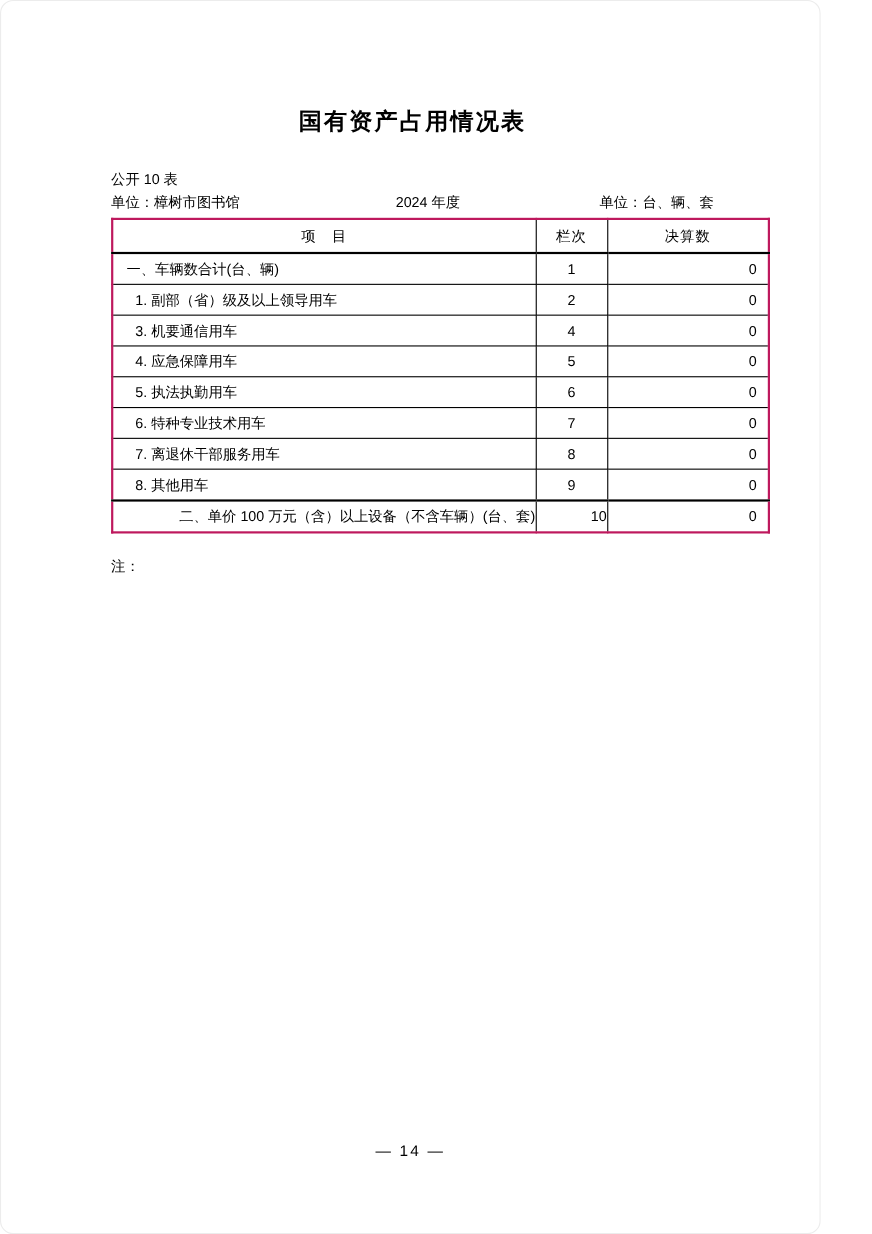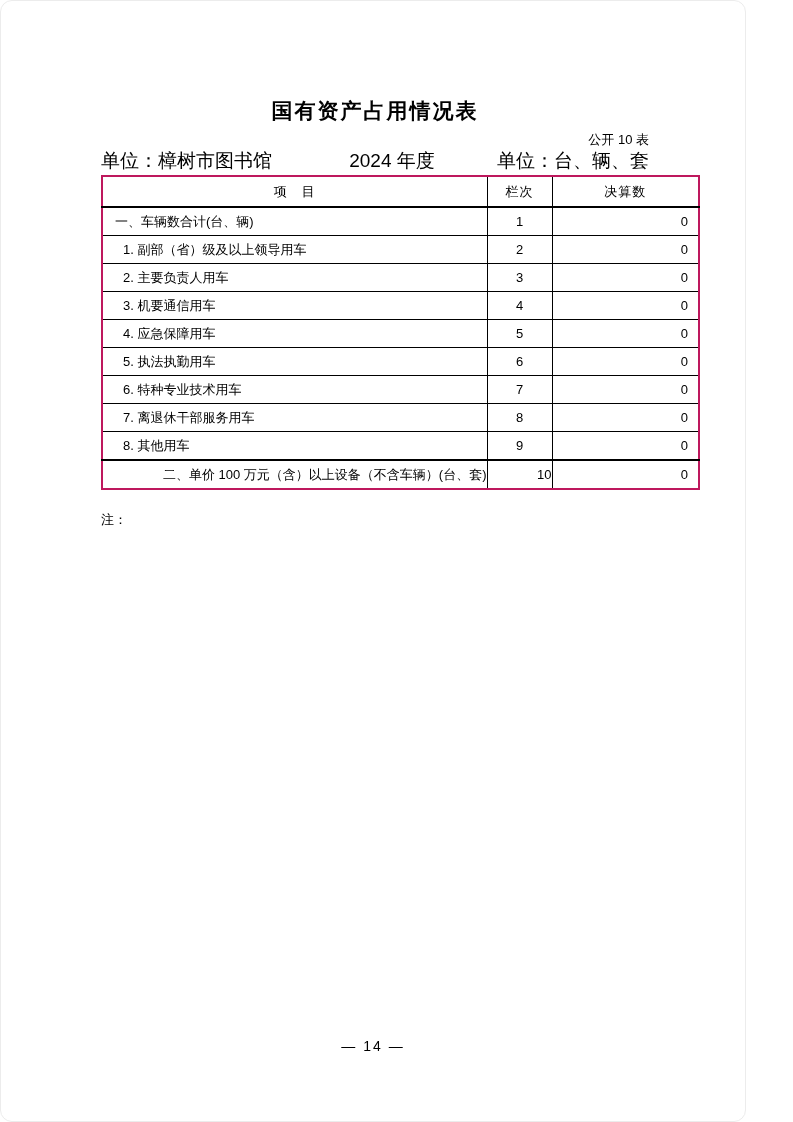--- a/index.html
+++ b/index.html
@@ -24,33 +24,33 @@
   }
   .doc-title {
     margin-top: 96px;
     text-align: center;
     font-size: 21px;
     font-weight: bold;
     letter-spacing: 2px;
     line-height: 28px;
   }
   .table-label {
-    margin-top: 7px;
-    text-align: right;
+    margin-top: 30px;
+    text-align: left;
     font-size: 13px;
     line-height: 16px;
   }
   .meta-row {
     position: relative;
     margin-top: 4px;
     margin-bottom: 6px;
     display: flex;
     justify-content: space-between;
     align-items: baseline;
-    font-size: 19px;
+    font-size: 13px;
     line-height: 17px;
   }
   .meta-center {
     position: relative;
     left: -13px;
     margin-left: 41px;
   }
   table.asset-table {
     border-collapse: collapse;
     table-layout: fixed;
@@ -147,25 +147,20 @@
           <td class="item">一、车辆数合计(台、辆)</td>
           <td class="colno">1</td>
           <td class="value">0</td>
         </tr>
           <tr>
           <td class="item indent">1. 副部（省）级及以上领导用车</td>
           <td class="colno">2</td>
           <td class="value">0</td>
         </tr>
           <tr>
-          <td class="item indent">2. 主要负责人用车</td>
-          <td class="colno">3</td>
-          <td class="value">0</td>
-        </tr>
-          <tr>
           <td class="item indent">3. 机要通信用车</td>
           <td class="colno">4</td>
           <td class="value">0</td>
         </tr>
           <tr>
           <td class="item indent">4. 应急保障用车</td>
           <td class="colno">5</td>
           <td class="value">0</td>
         </tr>
           <tr>

